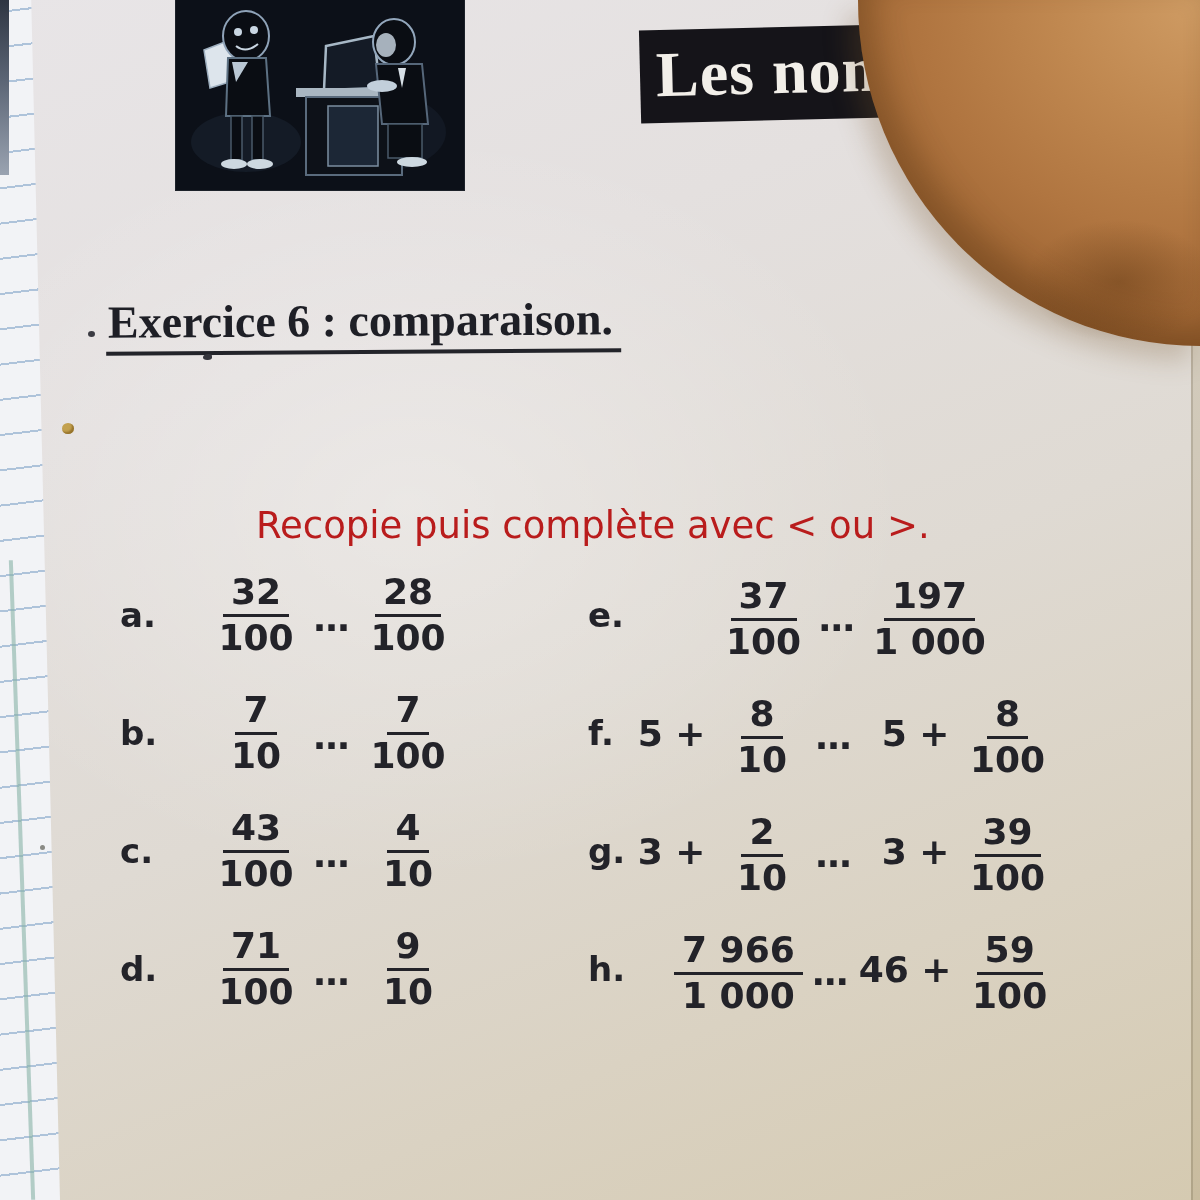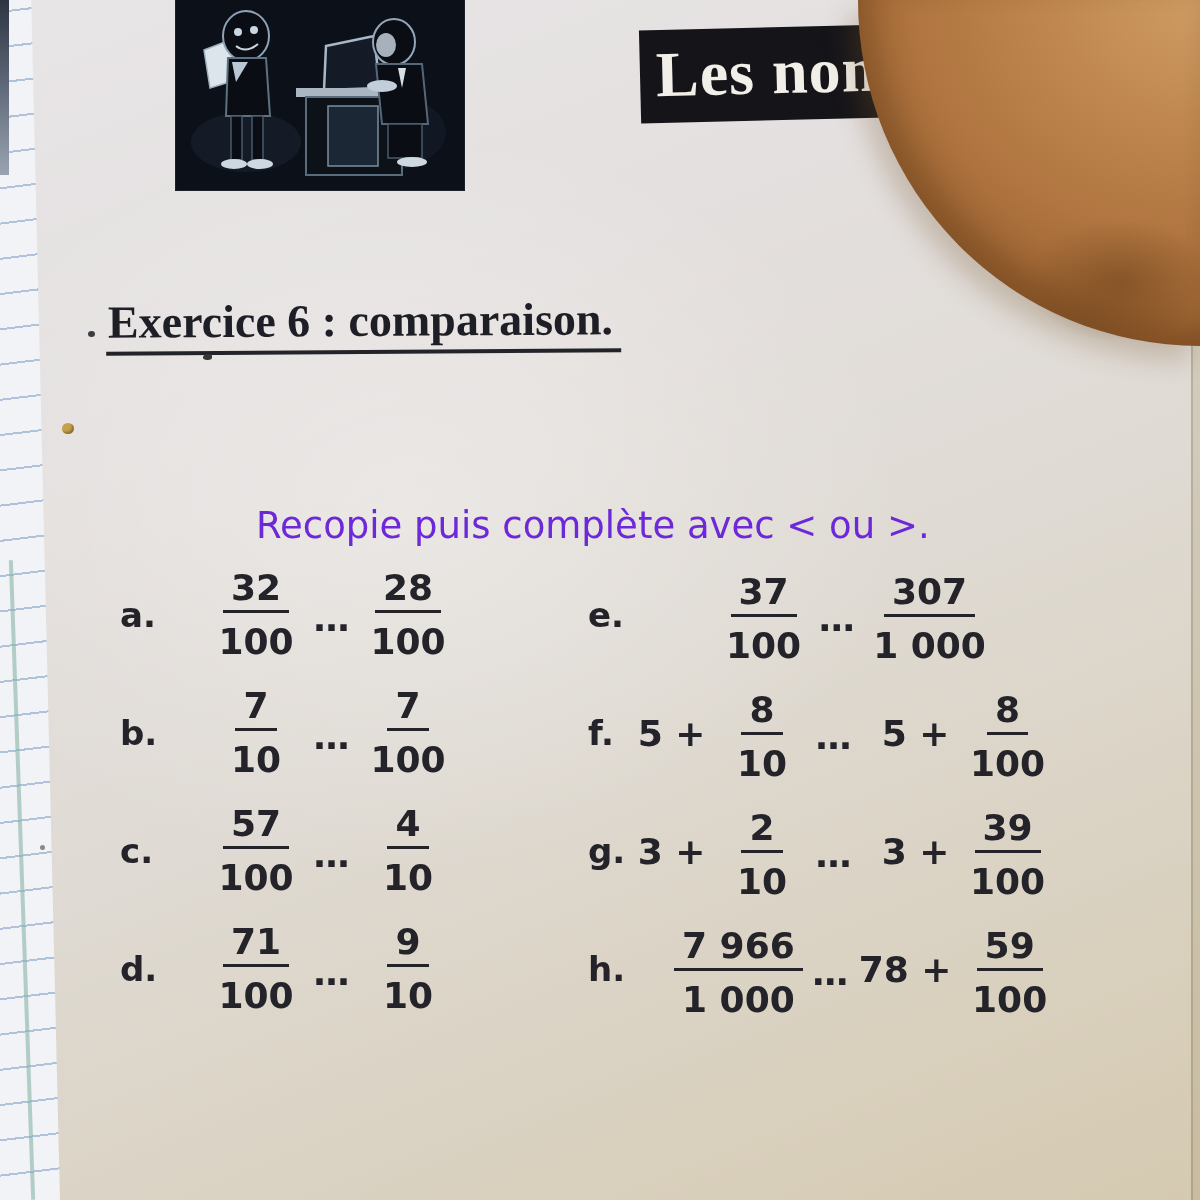--- a/index.html
+++ b/index.html
@@ -62,42 +62,42 @@
   
   .title{
     position:absolute;left:106px;top:294px;z-index:4;
     font-family:"Liberation Serif",serif;font-weight:bold;font-size:46px;
     color:#1e1f26;border-bottom:4px solid #23242a;padding:0 8px 3px 2px;
     transform:rotate(-0.4deg);white-space:nowrap;
   }
   
   .instruction{
     position:absolute;left:256px;top:504px;z-index:4;
-    font-size:37px;color:#6d28d9;white-space:nowrap;
+    font-size:37px;color:#b91c1c;white-space:nowrap;
   }
   
   .col{position:absolute;z-index:4;display:flex;flex-direction:column;color:#232329;}
   .col-left{left:120px;top:556px;}
   .col-right{left:588px;top:556px;}
   .row{height:118px;display:flex;align-items:center;}
   .item-label{font-weight:bold;font-size:34px;width:52px;flex:none;}
   .col-right .item-label{width:46px;}
   .expr{display:flex;align-items:center;}
   .col-left .expr{margin-left:36px;}
   .prefix{font-size:36px;font-weight:bold;white-space:pre;display:inline-flex;justify-content:flex-end;}
   .col-right .prefix.p1{min-width:84px;}
   .col-right .prefix.p2{min-width:100px;}
   .col-right .row:nth-child(1) .prefix.p2{min-width:0;}
   .col-right .row:nth-child(4) .prefix.p1{min-width:40px;}
   .frac{display:inline-flex;flex-direction:column;align-items:center;flex:none;}
   .col-left .frac{min-width:96px;}
   .col-right .frac{min-width:88px;margin-top:8px;}
   .frac .num,.frac .den{font-size:36px;font-weight:bold;line-height:1.05;padding:0 8px;text-align:center;white-space:nowrap;}
   .frac .num{border-bottom:3px solid #232329;padding-bottom:3px;}
-  .frac .den{padding-top:10px;}
+  .frac .den{padding-top:2px;}
   .dots{font-size:36px;font-weight:bold;min-width:56px;text-align:center;letter-spacing:1px;transform:translateY(3px);}
   
   .speck{position:absolute;z-index:4;border-radius:50%;}
   .speck-dot1{left:88px;top:331px;width:7px;height:6px;background:#3b3b42;}
   .speck-dot2{left:203px;top:354px;width:9px;height:6px;background:#35353c;border-radius:60% 40% 50% 50%;}
   .speck-crumb{left:62px;top:423px;width:12px;height:11px;background:#c3a14e;box-shadow:inset -2px -2px 2px rgba(120,85,20,.6);}
   .speck-small{left:40px;top:845px;width:5px;height:5px;background:#8a8a85;}
   
   .finger{
     position:absolute;right:0;top:0;width:342px;height:346px;z-index:6;
@@ -198,21 +198,21 @@
         <span class="num">7</span>
         <span class="den">100</span>
       </span>
     </span>
   </div>
 
   <div class="row">
     <span class="item-label">c.</span>
     <span class="expr">
       <span class="frac">
-        <span class="num">57</span>
+        <span class="num">43</span>
         <span class="den">100</span>
       </span>
       <span class="dots">…</span>
       <span class="frac">
         <span class="num">4</span>
         <span class="den">10</span>
       </span>
     </span>
   </div>
 
@@ -239,21 +239,21 @@
     <span class="item-label">e.</span>
     <span class="expr">
       <span class="prefix p1"></span>
       <span class="frac">
         <span class="num">37</span>
         <span class="den">100</span>
       </span>
       <span class="dots">…</span>
       <span class="prefix p2"></span>
       <span class="frac">
-        <span class="num">307</span>
+        <span class="num">197</span>
         <span class="den">1 000</span>
       </span>
     </span>
   </div>
 
   <div class="row">
     <span class="item-label">f.</span>
     <span class="expr">
       <span class="prefix p1">5 + </span>
       <span class="frac">
@@ -288,21 +288,21 @@
 
   <div class="row">
     <span class="item-label">h.</span>
     <span class="expr">
       <span class="prefix p1"></span>
       <span class="frac">
         <span class="num">7 966</span>
         <span class="den">1 000</span>
       </span>
       <span class="dots">…</span>
-      <span class="prefix p2">78 + </span>
+      <span class="prefix p2">46 + </span>
       <span class="frac">
         <span class="num">59</span>
         <span class="den">100</span>
       </span>
     </span>
   </div>
 
 </div>
 
 <div class="finger"></div>

